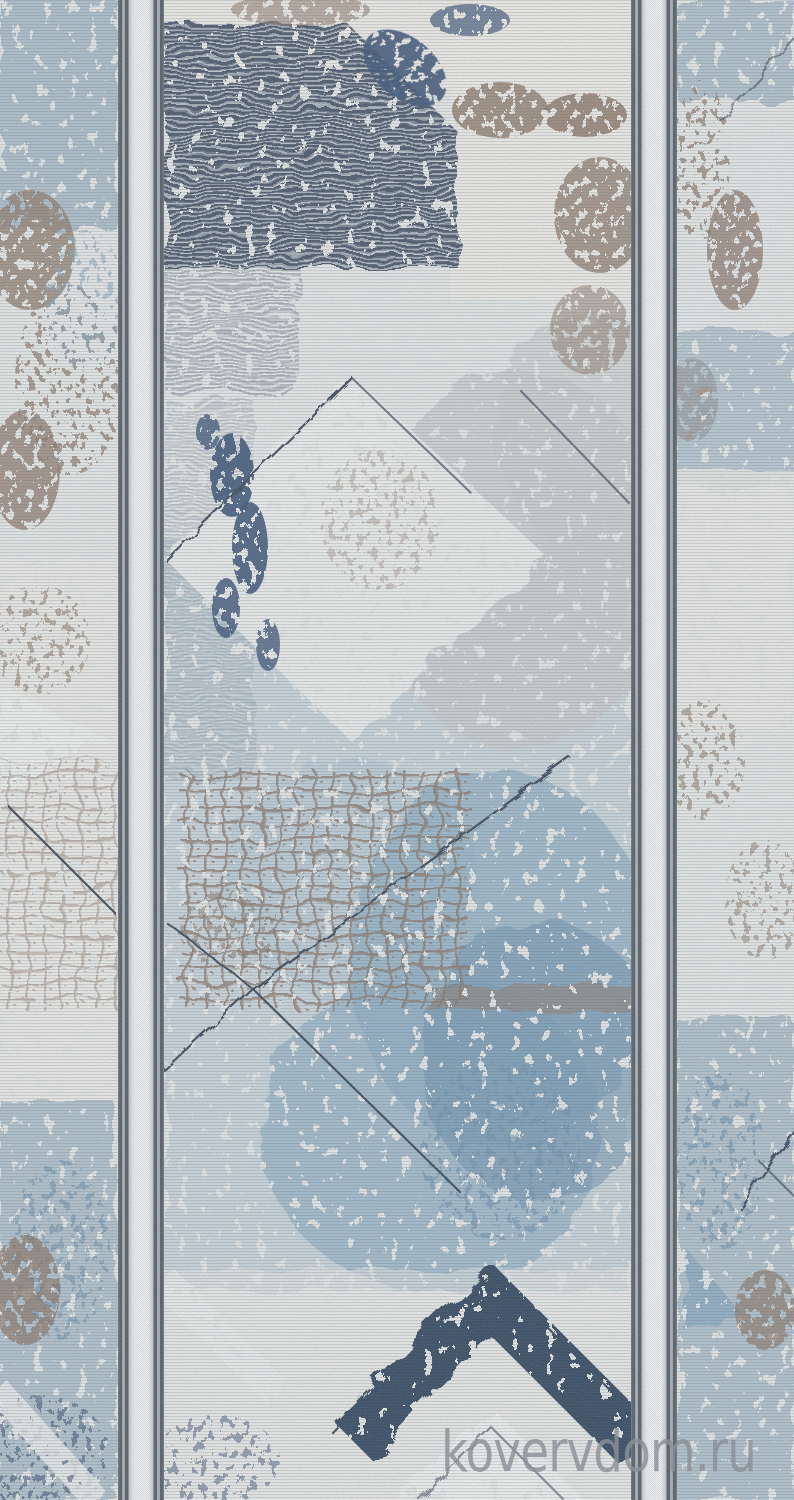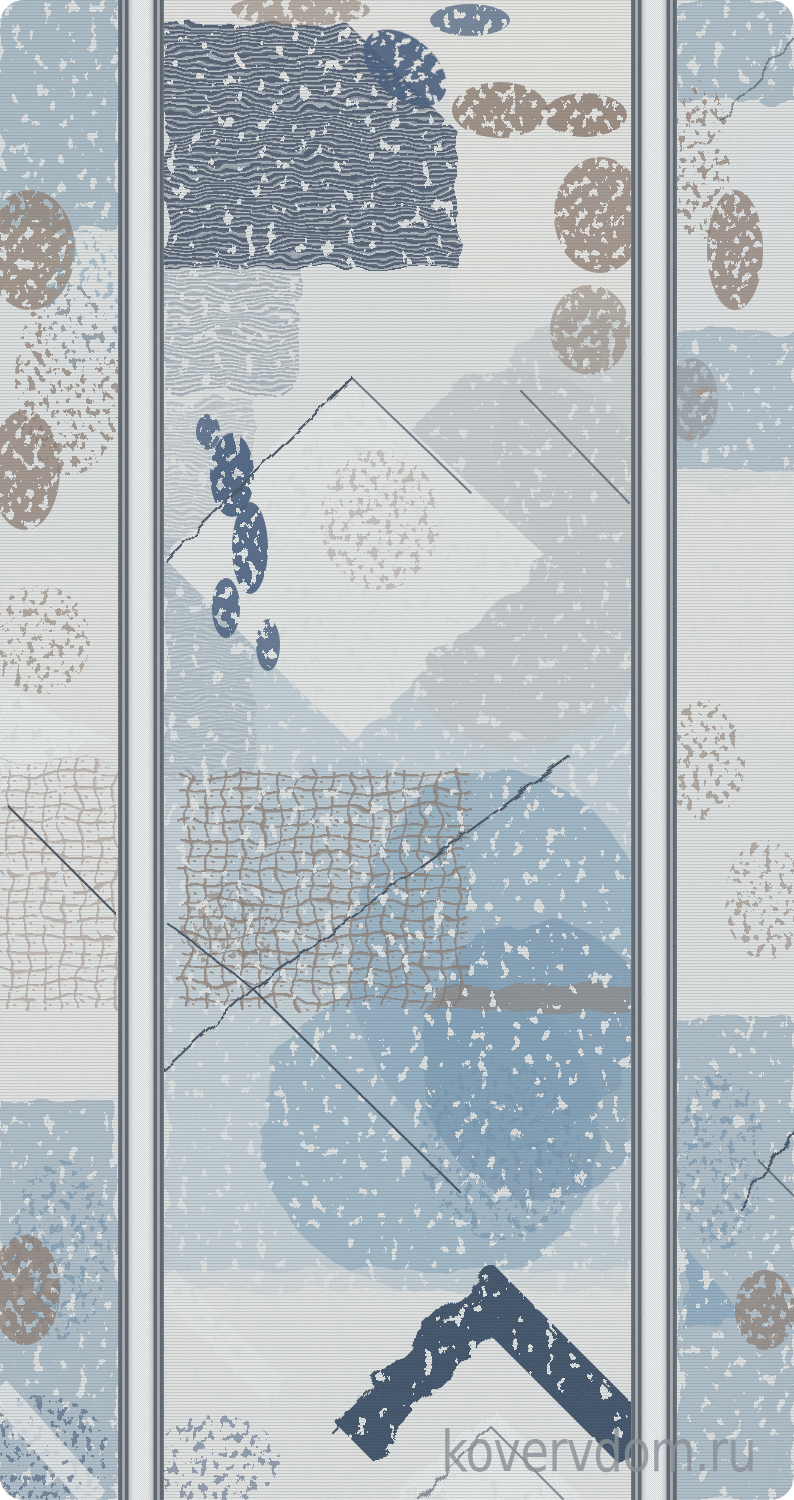--- a/index.html
+++ b/index.html
@@ -2,21 +2,20 @@
 <html style="--base: #e8eae8; --cream: #efede8; --field-light: #f1f2ef; --slate: #4b586a; --stripe-light: #dde1e4; --mid-stripe: #8c98a5; --navy: #3e5578; --chevron-navy: #354960; --blue-soft: #b6c9d4; --blue-mid: #8fafc4; --blue-deep: #6f94b0; --blue-strip: #9db3c2; --taupe: #94806f; --brown: #8a7262; --gray-cloud: #cdd1d1; --line: #3d4a5a; --grain: #5a646e; --band-edge: #757c82; --band-dark: #575e65; --band-mid: #a8aeb3; --band-light: #c6cacd; --band-pale: #e9ebec; --band-white: #f6f7f7; --white: #f3f4f2; --watermark: #8b9198;"><head>
 <meta charset="utf-8">
 <style>
   html,body{margin:0;padding:0;background:#ffffff;}
   .stage{
     position:relative;
     width:794px;height:1500px;
     overflow:hidden;
     background:var(--base,#e8eae8);
     font-family:"DejaVu Sans", sans-serif;
-    border-radius:24px;
   }
   .stage svg{position:absolute;left:0;top:0;display:block;}
   .fa{filter:url(#rough)}
   .fb{filter:url(#speckleA)}
   .fc{filter:url(#speckleB)}
   .fw{filter:url(#wobble)}
   .line{stroke:var(--line,#3d4a5a);stroke-width:2.2;fill:none;stroke-linecap:round}
   .watermark{
     position:absolute;
     left:441px;top:1421px;

